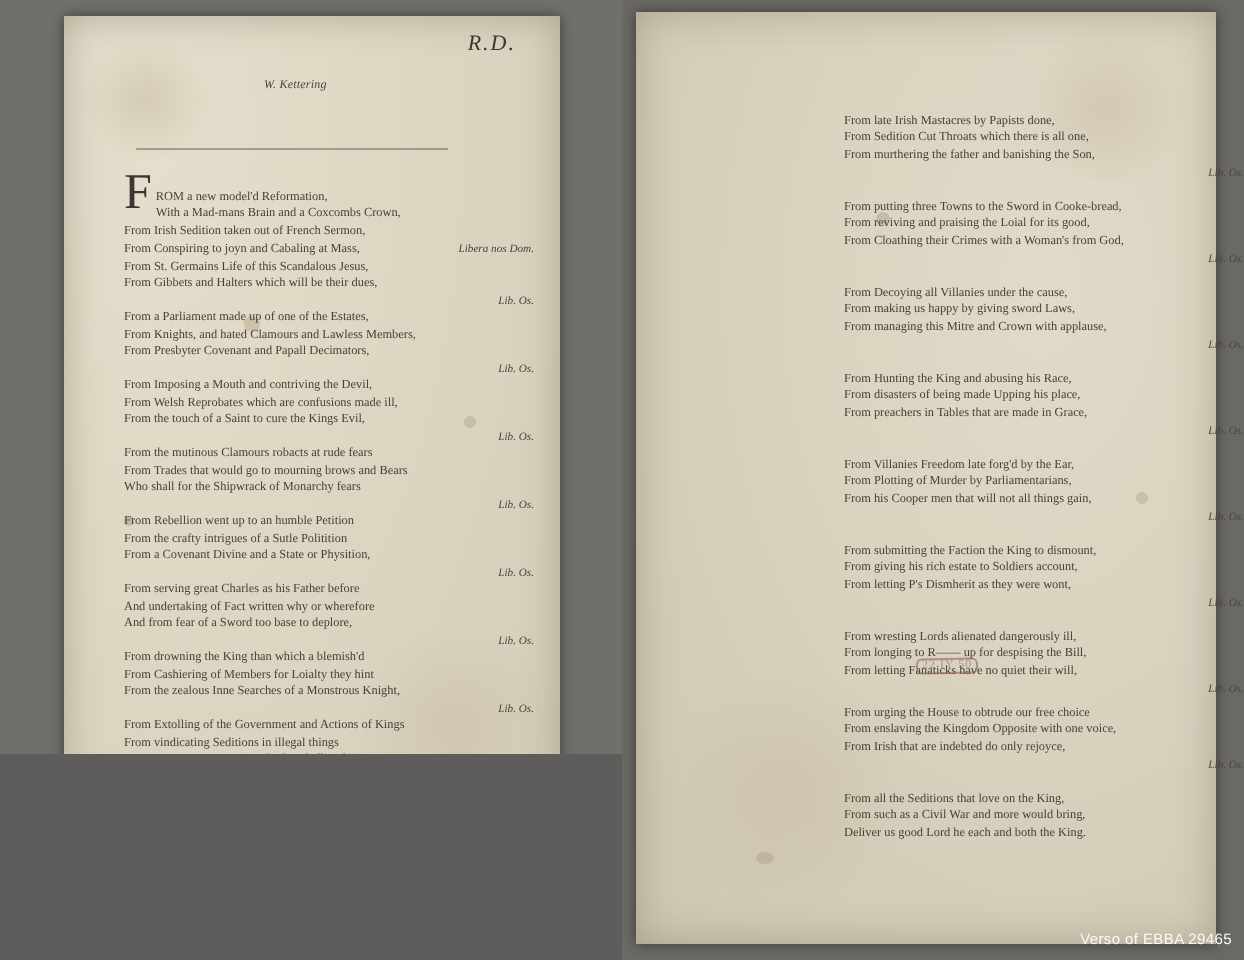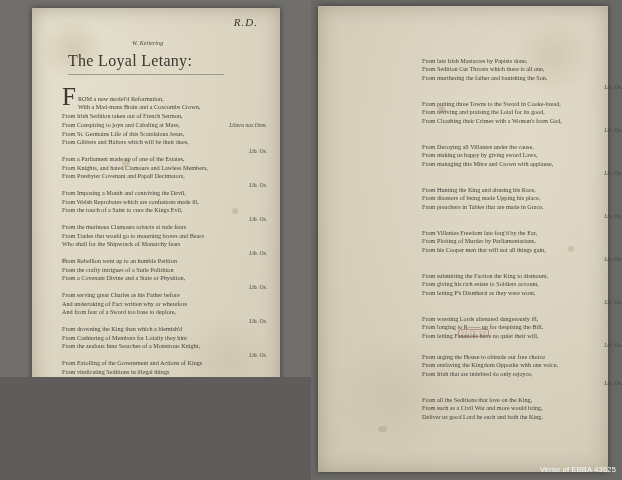--- a/index.html
+++ b/index.html
@@ -163,21 +163,20 @@
       <div class="stain" style="left:150px; top:300px; width:90px; height:110px; background:radial-gradient(circle,#c7bda3 0%, rgba(199,189,163,0) 70%); opacity:.5;"></div>
       <div class="stain" style="left:10px; top:380px; width:120px; height:80px; background:radial-gradient(circle,#cac1a8 0%, rgba(202,193,168,0) 72%); opacity:.45;"></div>
       <div class="stain" style="left:90px; top:150px; width:8px; height:8px; background:#a89574; opacity:.35;"></div>
       <div class="stain" style="left:30px; top:250px; width:5px; height:5px; background:#9d8c6d; opacity:.4;"></div>
       <div class="stain" style="left:200px; top:200px; width:6px; height:6px; background:#9d8c6d; opacity:.3;"></div>
 
       <div class="txt shelfmark" style="right:22px; top:8px;">R.D.</div>
 
       <div class="txt ms-note" style="left:100px; top:32px;">W. Kettering</div>
 
-      <div class="txt doc-title" style="left:36px; top:44px;">The Loyal Letany:</div>
       <div class="rule" style="left:36px; top:66px; width:156px;"></div>
 
       <div class="stanza" style="left:30px; top:70px;">
         <span class="dropcap">F</span>
         <span>ROM a new model'd Reformation,
 With a Mad-mans Brain and a Coxcombs Crown,
 From Irish Sedition taken out of French Sermon,</span>
         <span class="refrain">Libera nos Dom.</span>
       </div>
 
@@ -318,15 +317,15 @@
       <div class="stanza-r" style="left:104px; top:381px;">
         <span>From all the Seditions that love on the King,
 From such as a Civil War and more would bring,
 Deliver us good Lord he each and both the King.</span>
       </div>
 
       <div class="edge-dark" style="left:0; top:0; width:290px; height:466px; box-shadow: inset 0 0 20px rgba(90,80,60,0.32);"></div>
     </div>
   </div>
 
-  <div class="caption">Verso of EBBA 43625</div>
+  <div class="caption">Verso of EBBA 29465</div>
 
 </div>
 
 </body></html>

